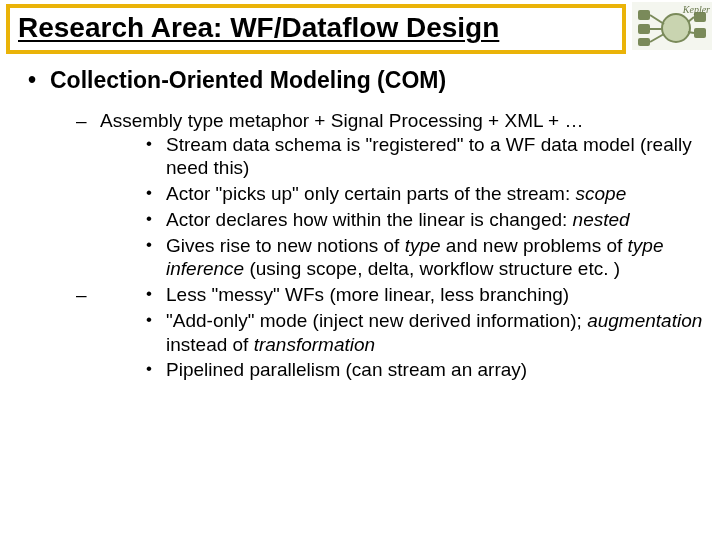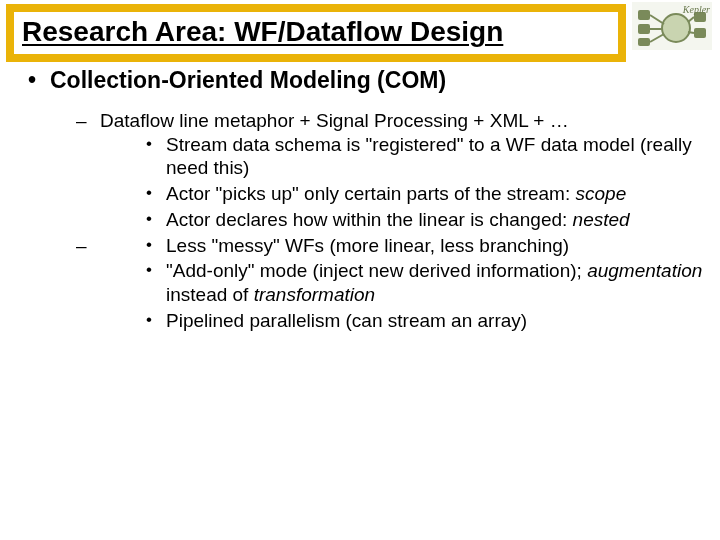--- a/index.html
+++ b/index.html
@@ -16,21 +16,21 @@
     position: relative;
     width: 720px;
     height: 404px;
     box-sizing: border-box;
   }
   .title-box {
     position: absolute;
     left: 6px;
     top: 4px;
     width: 620px;
-    border: 8px solid #eab308;
+    border: 4px solid #eab308;
     padding: 4px 8px 6px 8px;
     box-sizing: border-box;
   }
   .title-box h1 {
     margin: 0;
     font-size: 28px;
     font-weight: bold;
     letter-spacing: 0;
     text-decoration: underline;
     text-decoration-thickness: 2px;
@@ -141,28 +141,31 @@
     <h1>Research Area: WF/Dataflow Design</h1>
   </div>
 
   <div class="body">
     <ul class="lvl1">
       <li>
         <span>Collection-Oriented Modeling (COM)</span>
 
         <ul class="lvl2">
           <li>
-            <span>Dataflow line metaphor + Signal Processing + XML + …</span>
+            <span>Assembly type metaphor + Signal Processing + XML + …</span>
             <ul class="lvl3">
               <li>Stream data schema is "registered" to a WF data model (really need this)</li>
               <li>
                 <span>Actor "picks up" only certain parts of the stream: </span><span class="i">scope</span>
               </li>
               <li>
                 <span>Actor declares how within the linear is changed: </span><span class="i">nested</span>
+              </li>
+              <li>
+                <span>Gives rise to new notions of </span><span class="i">type</span><span> and new problems of </span><span class="i">type inference</span><span> (using scope, delta, workflow structure etc. )</span>
               </li>
             </ul>
           </li>
 
           <li>
             <ul class="lvl3">
               <li>Less "messy" WFs (more linear, less branching)</li>
               <li>
                 <span>"Add-only" mode (inject new derived information); </span><span class="i">augmentation</span><span> instead of </span><span class="i">transformation</span>
               </li>

